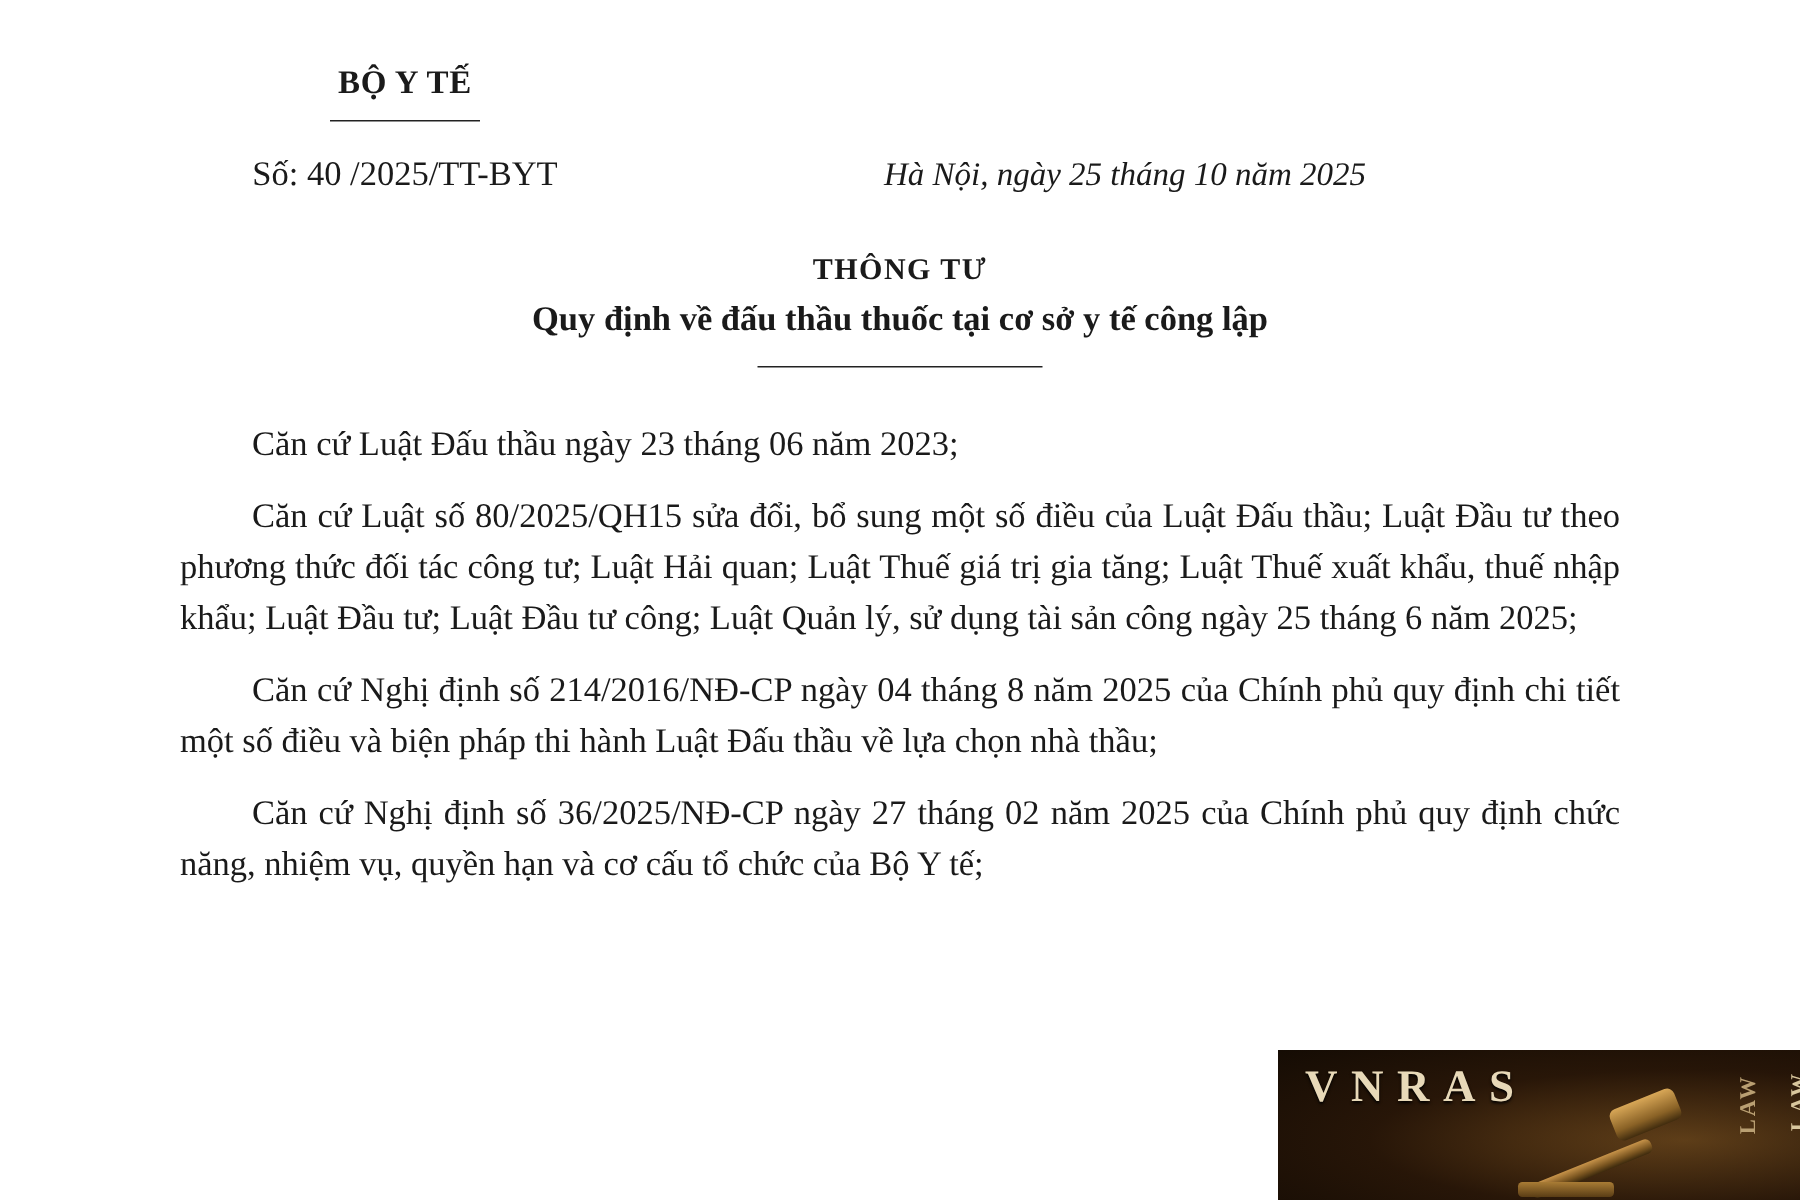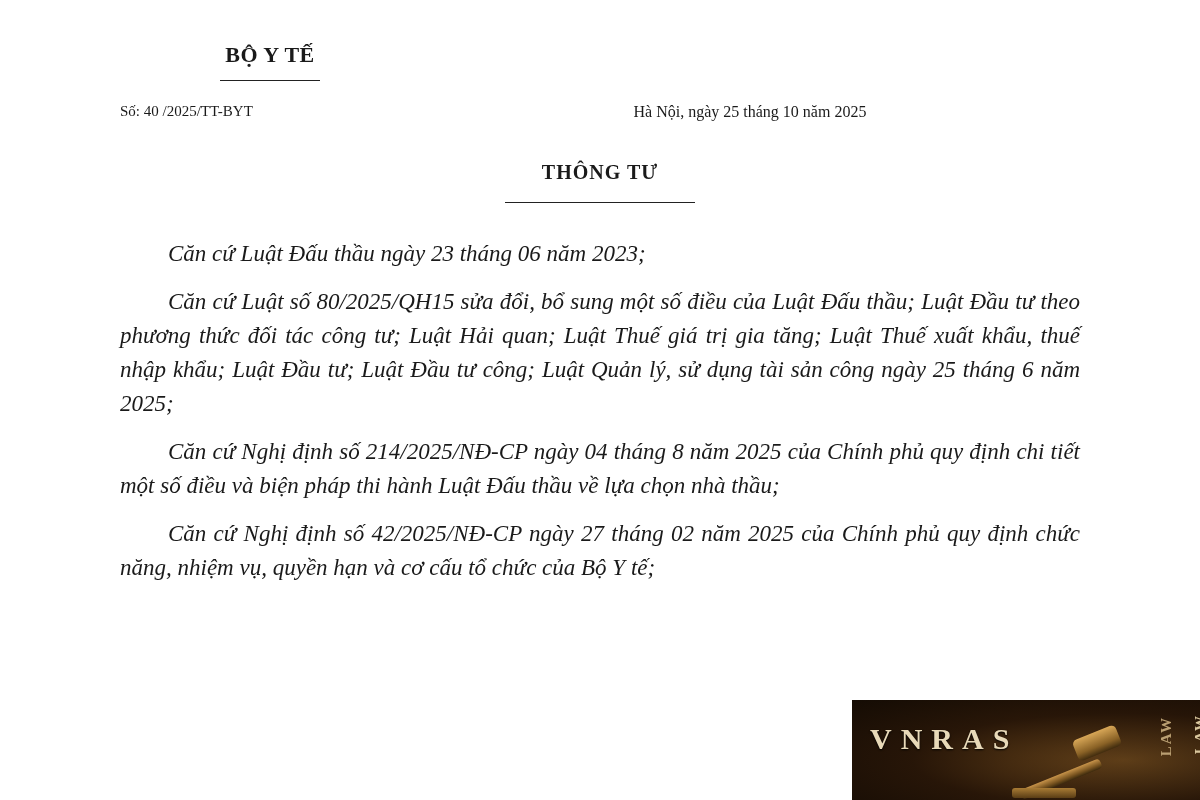--- a/index.html
+++ b/index.html
@@ -79,26 +79,28 @@
   }
 
   .line-two {
     display: flex;
     flex-direction: row;
     align-items: flex-start;
     margin-top: 22px;
   }
   .doc-number {
     width: 300px;
-    font-size: 15px;
+    text-align: center;
+    font-size: 23px;
   }
   .place-date {
     flex: 1;
     text-align: center;
-    font-size: 16px;
+    font-style: italic;
+    font-size: 22px;
   }
 
   
   .title-block {
     text-align: center;
     margin-top: 40px;
   }
   .doc-type {
     font-weight: bold;
     font-size: 20px;
@@ -106,21 +108,20 @@
   }
   .doc-subject {
     font-weight: bold;
     font-size: 23px;
     margin-top: 8px;
   }
 
   
   .body-block {
     margin-top: 34px;
-    font-style: italic;
     font-size: 23px;
     line-height: 1.48;
     text-align: justify;
   }
   .para {
     margin: 0 0 14px 0;
     text-indent: 48px;
   }
   .para:last-child {
     margin-bottom: 0;
@@ -134,21 +135,21 @@
     width: 348px;
     height: 100px;
     overflow: hidden;
     background:
       radial-gradient(ellipse at 78% 60%, rgba(150,100,40,0.55) 0%, rgba(40,22,8,0.9) 55%, #150c04 100%),
       linear-gradient(100deg, #120a03 0%, #2b1a08 45%, #0d0703 100%);
   }
   .wm-text {
     position: absolute;
     left: 18px;
-    top: 22px;
+    top: 8px;
     color: #e8d9b8;
     font-family: "Liberation Serif", serif;
     font-size: 30px;
     letter-spacing: 9px;
     font-weight: bold;
     text-shadow: 0 1px 2px #000;
   }
   .wm-law-1 {
     position: absolute;
     right: 8px;
@@ -220,28 +221,29 @@
     </div>
   </div>
 
   <div class="line-two">
     <div class="doc-number">Số: 40  /2025/TT-BYT</div>
     <div class="place-date">Hà Nội, ngày 25 tháng  10 năm 2025</div>
   </div>
 
   <div class="title-block">
     <div class="doc-type">THÔNG TƯ</div>
+    <div class="doc-subject">Quy định về đấu thầu thuốc tại cơ sở y tế công lập</div>
     <div class="rule-title"></div>
   </div>
 
   <div class="body-block">
     <p class="para">Căn cứ Luật Đấu thầu ngày 23 tháng 06 năm 2023;</p>
     <p class="para">Căn cứ Luật số 80/2025/QH15 sửa đổi, bổ sung một số điều của Luật Đấu thầu; Luật Đầu tư theo phương thức đối tác công tư; Luật Hải quan; Luật Thuế giá trị gia tăng; Luật Thuế xuất khẩu, thuế nhập khẩu; Luật Đầu tư; Luật Đầu tư công; Luật Quản lý, sử dụng tài sản công ngày 25 tháng 6 năm 2025;</p>
-    <p class="para">Căn cứ Nghị định số 214/2025/NĐ-CP ngày 04 tháng 8 năm 2025 của Chính phủ quy định chi tiết một số điều và biện pháp thi hành Luật Đấu thầu về lựa chọn nhà thầu;</p>
-    <p class="para">Căn cứ Nghị định số 42/2025/NĐ-CP ngày 27 tháng 02 năm 2025 của Chính phủ quy định chức năng, nhiệm vụ, quyền hạn và cơ cấu tổ chức của Bộ Y tế;</p>
+    <p class="para">Căn cứ Nghị định số 214/2016/NĐ-CP ngày 04 tháng 8 năm 2025 của Chính phủ quy định chi tiết một số điều và biện pháp thi hành Luật Đấu thầu về lựa chọn nhà thầu;</p>
+    <p class="para">Căn cứ Nghị định số 36/2025/NĐ-CP ngày 27 tháng 02 năm 2025 của Chính phủ quy định chức năng, nhiệm vụ, quyền hạn và cơ cấu tổ chức của Bộ Y tế;</p>
   </div>
 
   <div class="watermark">
     <div class="gavel">
       <div class="handle"></div>
       <div class="head"></div>
       <div class="block"></div>
     </div>
     <div class="wm-text">VNRAS</div>
     <div class="wm-law-1">LAW</div>

